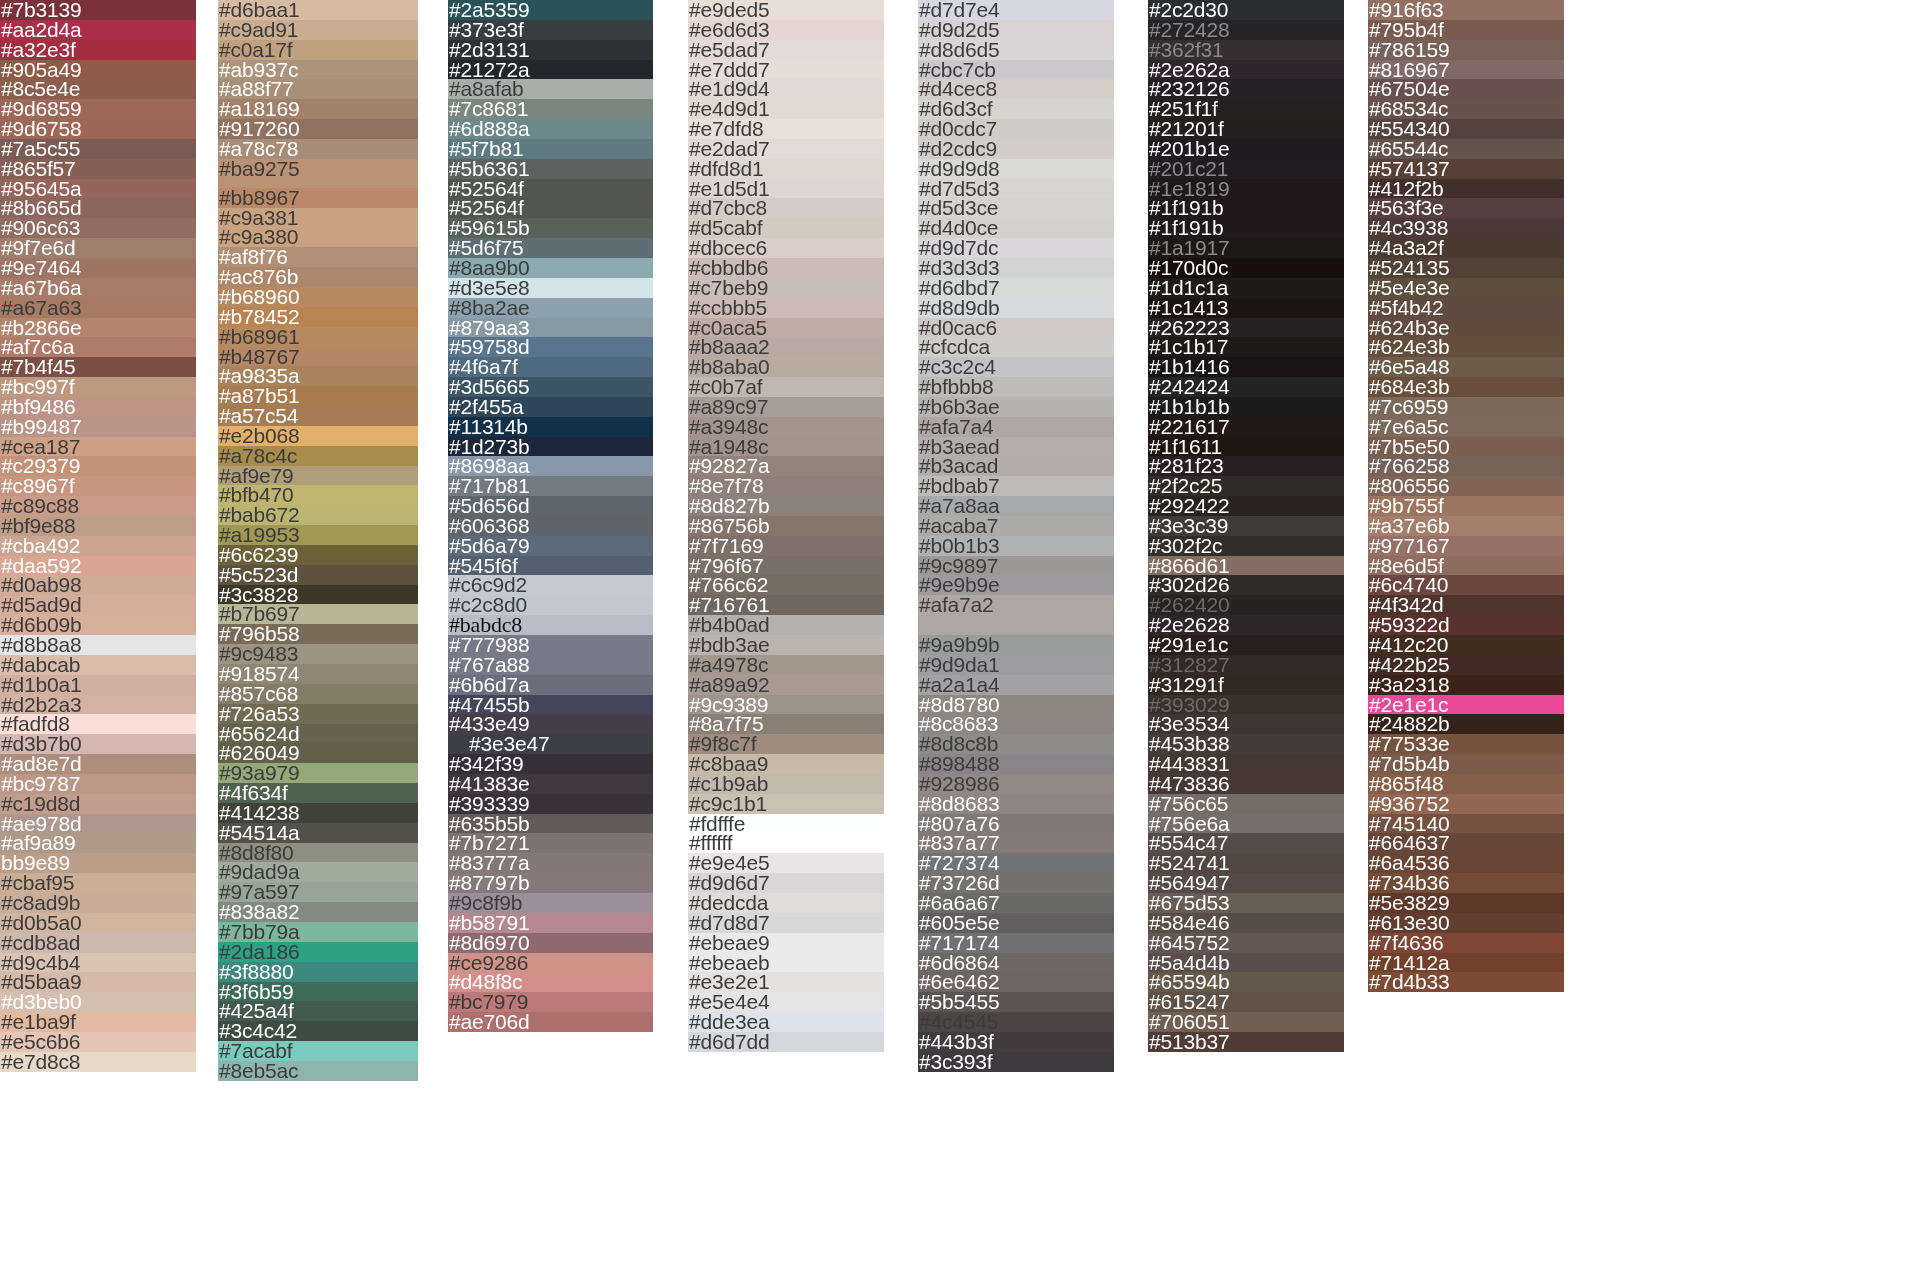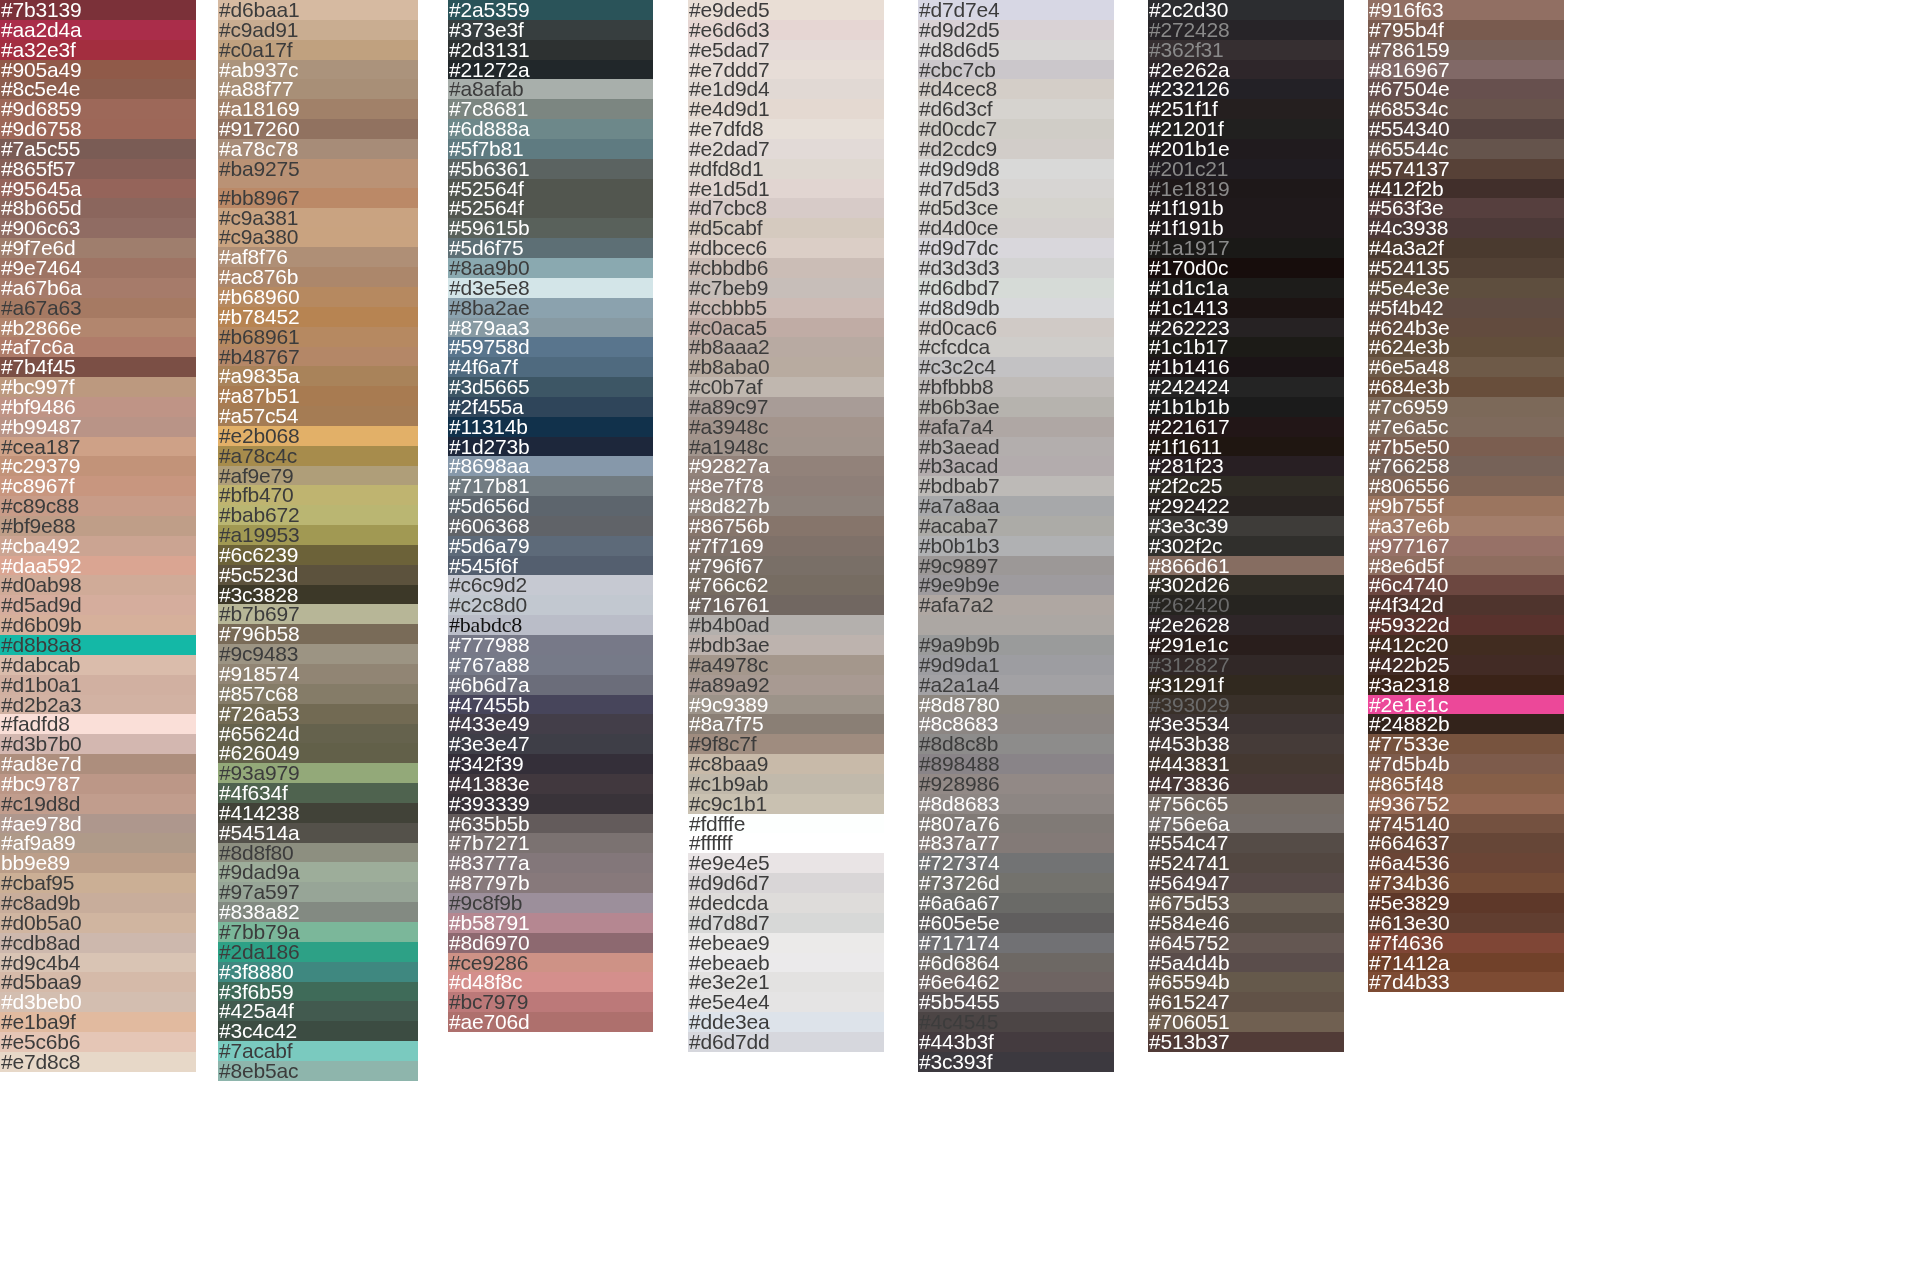--- a/index.html
+++ b/index.html
@@ -78,21 +78,21 @@
       <div class="swatch-row" style="background: rgb(206, 161, 135); height: 19.85px;"><span class="swatch-label" style="color: rgb(60, 60, 60); line-height: 19.85px;">#cea187</span></div>
       <div class="swatch-row" style="background: rgb(194, 147, 121); height: 19.85px;"><span class="swatch-label" style="color: rgb(255, 255, 255); line-height: 19.85px;">#c29379</span></div>
       <div class="swatch-row" style="background: rgb(200, 150, 127); height: 19.85px;"><span class="swatch-label" style="color: rgb(255, 255, 255); line-height: 19.85px;">#c8967f</span></div>
       <div class="swatch-row" style="background: rgb(200, 156, 136); height: 19.85px;"><span class="swatch-label" style="color: rgb(60, 60, 60); line-height: 19.85px;">#c89c88</span></div>
       <div class="swatch-row" style="background: rgb(191, 158, 136); height: 19.85px;"><span class="swatch-label" style="color: rgb(60, 60, 60); line-height: 19.85px;">#bf9e88</span></div>
       <div class="swatch-row" style="background: rgb(203, 164, 146); height: 19.85px;"><span class="swatch-label" style="color: rgb(255, 255, 255); line-height: 19.85px;">#cba492</span></div>
       <div class="swatch-row" style="background: rgb(218, 165, 146); height: 19.85px;"><span class="swatch-label" style="color: rgb(255, 255, 255); line-height: 19.85px;">#daa592</span></div>
       <div class="swatch-row" style="background: rgb(208, 171, 152); height: 19.85px;"><span class="swatch-label" style="color: rgb(60, 60, 60); line-height: 19.85px;">#d0ab98</span></div>
       <div class="swatch-row" style="background: rgb(213, 173, 157); height: 19.85px;"><span class="swatch-label" style="color: rgb(60, 60, 60); line-height: 19.85px;">#d5ad9d</span></div>
       <div class="swatch-row" style="background: rgb(214, 176, 155); height: 19.85px;"><span class="swatch-label" style="color: rgb(60, 60, 60); line-height: 19.85px;">#d6b09b</span></div>
-      <div class="swatch-row" style="background: #14b8a6; height: 19.85px;"><span class="swatch-label" style="color: rgb(60, 60, 60); line-height: 19.85px;">#d8b8a8</span></div>
+      <div class="swatch-row" style="background: #e5e5e5; height: 19.85px;"><span class="swatch-label" style="color: rgb(60, 60, 60); line-height: 19.85px;">#d8b8a8</span></div>
       <div class="swatch-row" style="background: rgb(218, 188, 171); height: 19.85px;"><span class="swatch-label" style="color: rgb(60, 60, 60); line-height: 19.85px;">#dabcab</span></div>
       <div class="swatch-row" style="background: rgb(209, 176, 161); height: 19.85px;"><span class="swatch-label" style="color: rgb(60, 60, 60); line-height: 19.85px;">#d1b0a1</span></div>
       <div class="swatch-row" style="background: rgb(210, 178, 163); height: 19.85px;"><span class="swatch-label" style="color: rgb(60, 60, 60); line-height: 19.85px;">#d2b2a3</span></div>
       <div class="swatch-row" style="background: rgb(250, 223, 216); height: 19.85px;"><span class="swatch-label" style="color: rgb(60, 60, 60); line-height: 19.85px;">#fadfd8</span></div>
       <div class="swatch-row" style="background: rgb(211, 183, 176); height: 19.85px;"><span class="swatch-label" style="color: rgb(60, 60, 60); line-height: 19.85px;">#d3b7b0</span></div>
       <div class="swatch-row" style="background: rgb(173, 142, 125); height: 19.85px;"><span class="swatch-label" style="color: rgb(255, 255, 255); line-height: 19.85px;">#ad8e7d</span></div>
       <div class="swatch-row" style="background: rgb(188, 151, 135); height: 19.85px;"><span class="swatch-label" style="color: rgb(255, 255, 255); line-height: 19.85px;">#bc9787</span></div>
       <div class="swatch-row" style="background: rgb(193, 157, 141); height: 19.85px;"><span class="swatch-label" style="color: rgb(60, 60, 60); line-height: 19.85px;">#c19d8d</span></div>
       <div class="swatch-row" style="background: rgb(174, 151, 141); height: 19.85px;"><span class="swatch-label" style="color: rgb(255, 255, 255); line-height: 19.85px;">#ae978d</span></div>
       <div class="swatch-row" style="background: rgb(175, 154, 137); height: 19.85px;"><span class="swatch-label" style="color: rgb(255, 255, 255); line-height: 19.85px;">#af9a89</span></div>
@@ -195,21 +195,21 @@
       <div class="swatch-row" style="background: rgb(93, 106, 121); height: 19.85px;"><span class="swatch-label" style="color: rgb(255, 255, 255); line-height: 19.85px;">#5d6a79</span></div>
       <div class="swatch-row" style="background: rgb(84, 95, 111); height: 19.85px;"><span class="swatch-label" style="color: rgb(255, 255, 255); line-height: 19.85px;">#545f6f</span></div>
       <div class="swatch-row" style="background: rgb(198, 201, 210); height: 19.85px;"><span class="swatch-label" style="color: rgb(60, 60, 60); line-height: 19.85px;">#c6c9d2</span></div>
       <div class="swatch-row" style="background: rgb(194, 200, 208); height: 19.85px;"><span class="swatch-label" style="color: rgb(60, 60, 60); line-height: 19.85px;">#c2c8d0</span></div>
       <div class="swatch-row" style="background: rgb(186, 189, 200); height: 19.85px;"><span class="swatch-label serif-label" style="color: rgb(17, 17, 17); line-height: 19.85px;">#babdc8</span></div>
       <div class="swatch-row" style="background: rgb(119, 121, 136); height: 19.85px;"><span class="swatch-label" style="color: rgb(255, 255, 255); line-height: 19.85px;">#777988</span></div>
       <div class="swatch-row" style="background: rgb(118, 122, 136); height: 19.85px;"><span class="swatch-label" style="color: rgb(255, 255, 255); line-height: 19.85px;">#767a88</span></div>
       <div class="swatch-row" style="background: rgb(107, 109, 122); height: 19.85px;"><span class="swatch-label" style="color: rgb(255, 255, 255); line-height: 19.85px;">#6b6d7a</span></div>
       <div class="swatch-row" style="background: rgb(71, 69, 91); height: 19.85px;"><span class="swatch-label" style="color: rgb(255, 255, 255); line-height: 19.85px;">#47455b</span></div>
       <div class="swatch-row" style="background: rgb(67, 62, 73); height: 19.85px;"><span class="swatch-label" style="color: rgb(255, 255, 255); line-height: 19.85px;">#433e49</span></div>
-      <div class="swatch-row" style="background: rgb(62, 62, 71); height: 19.85px;"><span class="swatch-label" style="color: rgb(255, 255, 255); line-height: 19.85px;">#3e3e47</span></div>
+      <div class="swatch-row" style="background: rgb(62, 62, 71); height: 19.85px; padding-left: 20px;"><span class="swatch-label" style="color: rgb(255, 255, 255); line-height: 19.85px;">#3e3e47</span></div>
       <div class="swatch-row" style="background: rgb(52, 47, 57); height: 19.85px;"><span class="swatch-label" style="color: rgb(255, 255, 255); line-height: 19.85px;">#342f39</span></div>
       <div class="swatch-row" style="background: rgb(65, 56, 62); height: 19.85px;"><span class="swatch-label" style="color: rgb(255, 255, 255); line-height: 19.85px;">#41383e</span></div>
       <div class="swatch-row" style="background: rgb(57, 51, 57); height: 19.85px;"><span class="swatch-label" style="color: rgb(255, 255, 255); line-height: 19.85px;">#393339</span></div>
       <div class="swatch-row" style="background: rgb(99, 91, 91); height: 19.85px;"><span class="swatch-label" style="color: rgb(255, 255, 255); line-height: 19.85px;">#635b5b</span></div>
       <div class="swatch-row" style="background: rgb(123, 114, 113); height: 19.85px;"><span class="swatch-label" style="color: rgb(255, 255, 255); line-height: 19.85px;">#7b7271</span></div>
       <div class="swatch-row" style="background: rgb(131, 119, 122); height: 19.85px;"><span class="swatch-label" style="color: rgb(255, 255, 255); line-height: 19.85px;">#83777a</span></div>
       <div class="swatch-row" style="background: rgb(135, 121, 123); height: 19.85px;"><span class="swatch-label" style="color: rgb(255, 255, 255); line-height: 19.85px;">#87797b</span></div>
       <div class="swatch-row" style="background: rgb(156, 143, 155); height: 19.85px;"><span class="swatch-label" style="color: rgb(60, 60, 60); line-height: 19.85px;">#9c8f9b</span></div>
       <div class="swatch-row" style="background: rgb(181, 135, 145); height: 19.85px;"><span class="swatch-label" style="color: rgb(255, 255, 255); line-height: 19.85px;">#b58791</span></div>
       <div class="swatch-row" style="background: rgb(141, 105, 112); height: 19.85px;"><span class="swatch-label" style="color: rgb(255, 255, 255); line-height: 19.85px;">#8d6970</span></div>

